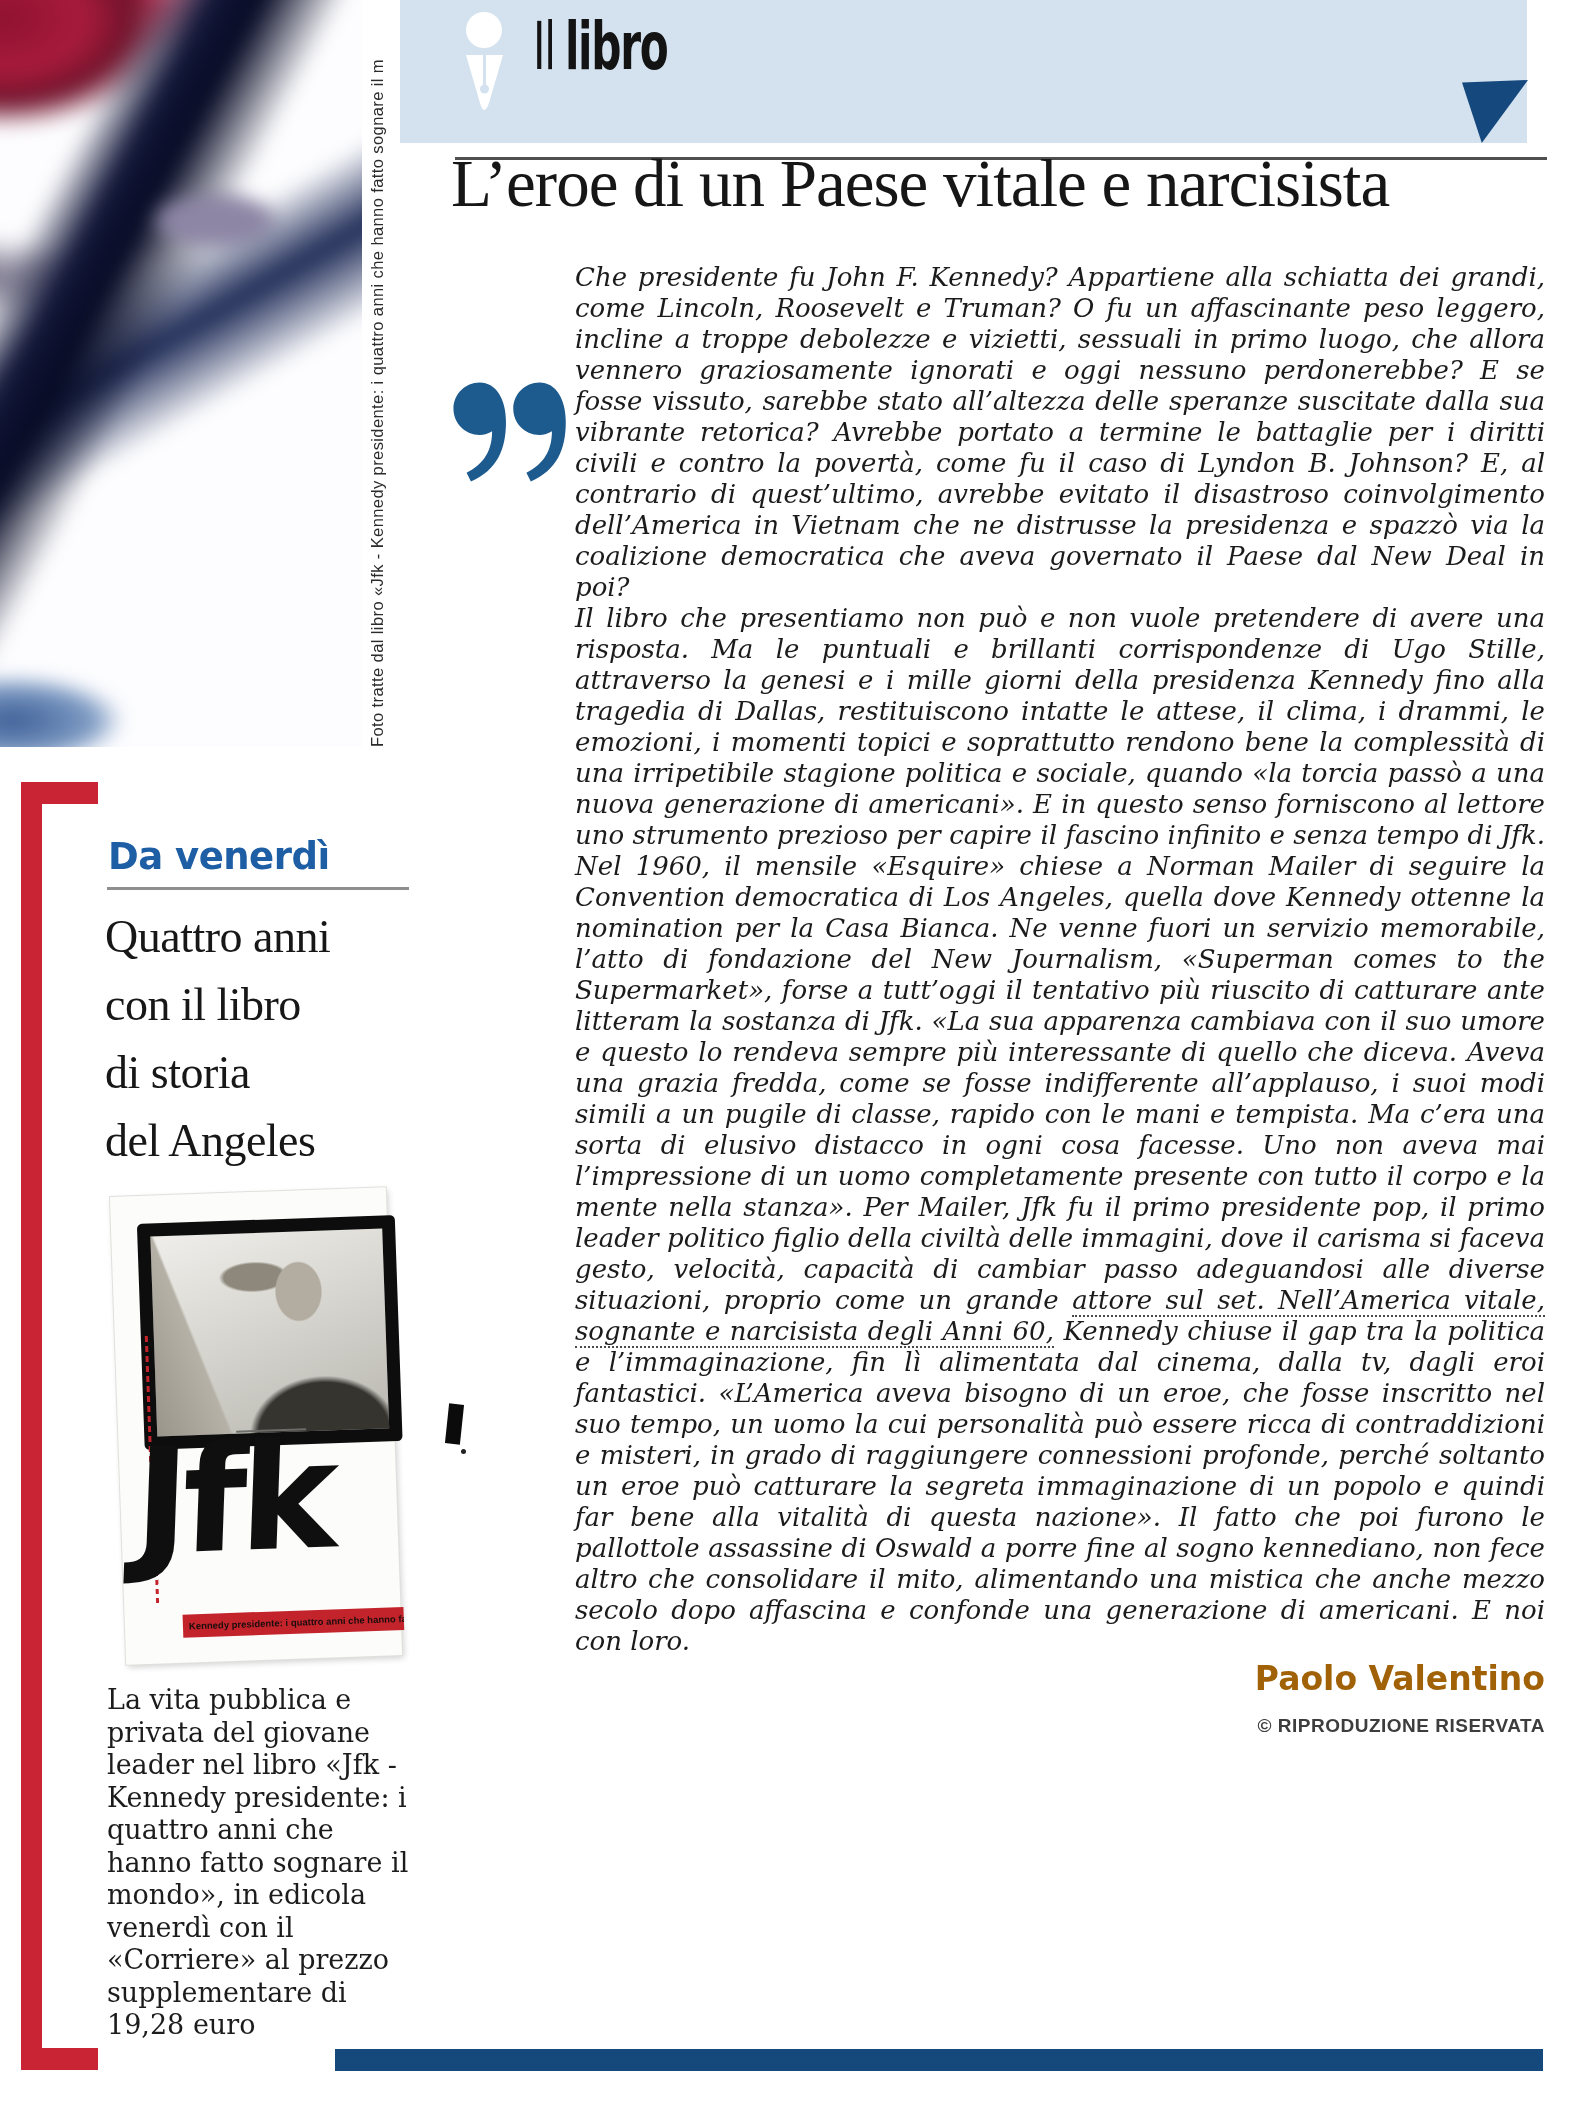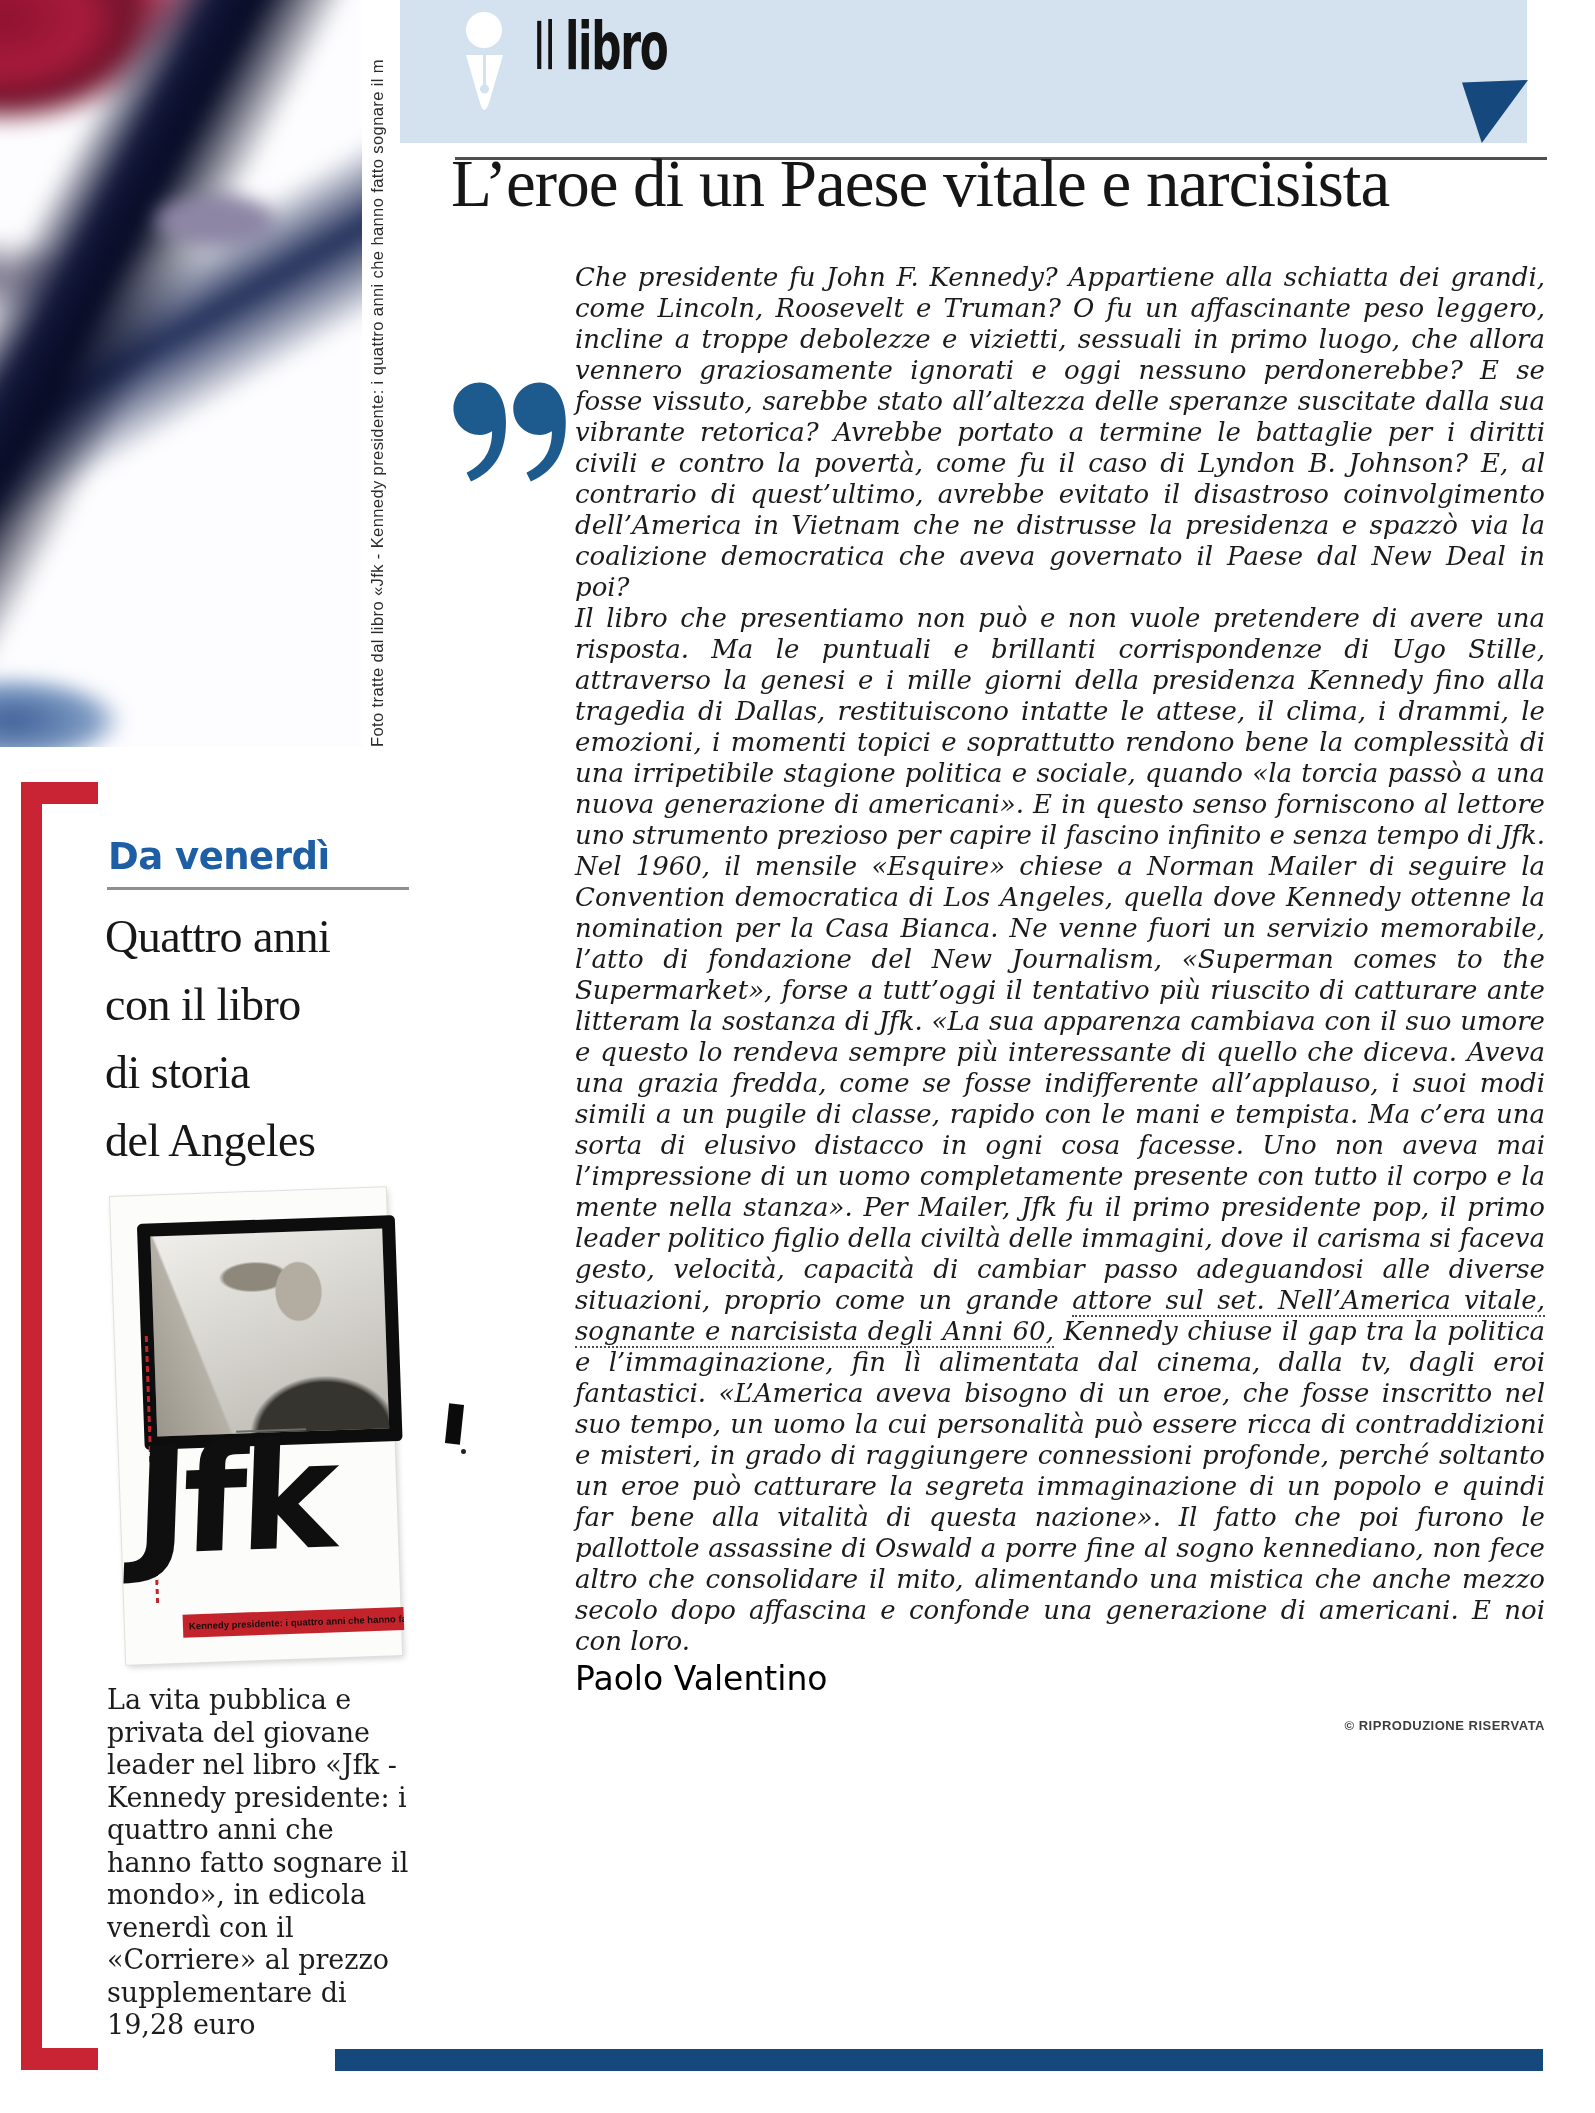--- a/index.html
+++ b/index.html
@@ -39,24 +39,24 @@
     font-size:67px;line-height:59px;letter-spacing:-1px;white-space:nowrap;}
 
   
   .quote-icon{position:absolute;left:452px;top:346px;width:124px;height:172px;}
 
   
   .body-col{position:absolute;left:575px;top:262px;width:970px;color:#1b1b1b;
     font-family:"DejaVu Serif",serif;font-style:italic;font-size:26px;line-height:31px;text-align:justify;}
   .body-col p{margin:0;}
   .u-artifact{border-bottom:2px dotted #4a4a4a;}
-  .byline{margin-top:6px;font-family:"DejaVu Sans",sans-serif;font-style:normal;
-    font-weight:400;font-size:33px;color:#000000;}
+  .byline{margin-top:6px;text-align:right;font-family:"DejaVu Sans",sans-serif;font-style:normal;
+    font-weight:700;font-size:33px;color:#a16207;}
   .copyright{margin-top:16px;text-align:right;font-family:"Liberation Sans",sans-serif;font-style:normal;
-    font-size:13px;letter-spacing:.5px;color:#3d3d3d;font-weight:600;}
+    font-size:19px;letter-spacing:.5px;color:#3d3d3d;font-weight:600;}
 
   
   .bracket-v{position:absolute;left:21px;top:782px;width:21px;height:1288px;background:#c92433;}
   .bracket-a{position:absolute;background:#c92433;height:22px;width:77px;left:21px;}
   .bracket-top{top:782px;}
   .bracket-bot{top:2048px;}
 
   
   .eyebrow{position:absolute;left:108px;top:835px;font-family:"DejaVu Sans",sans-serif;
     font-weight:700;font-size:37px;color:#1d5ea4;letter-spacing:-.5px;}

